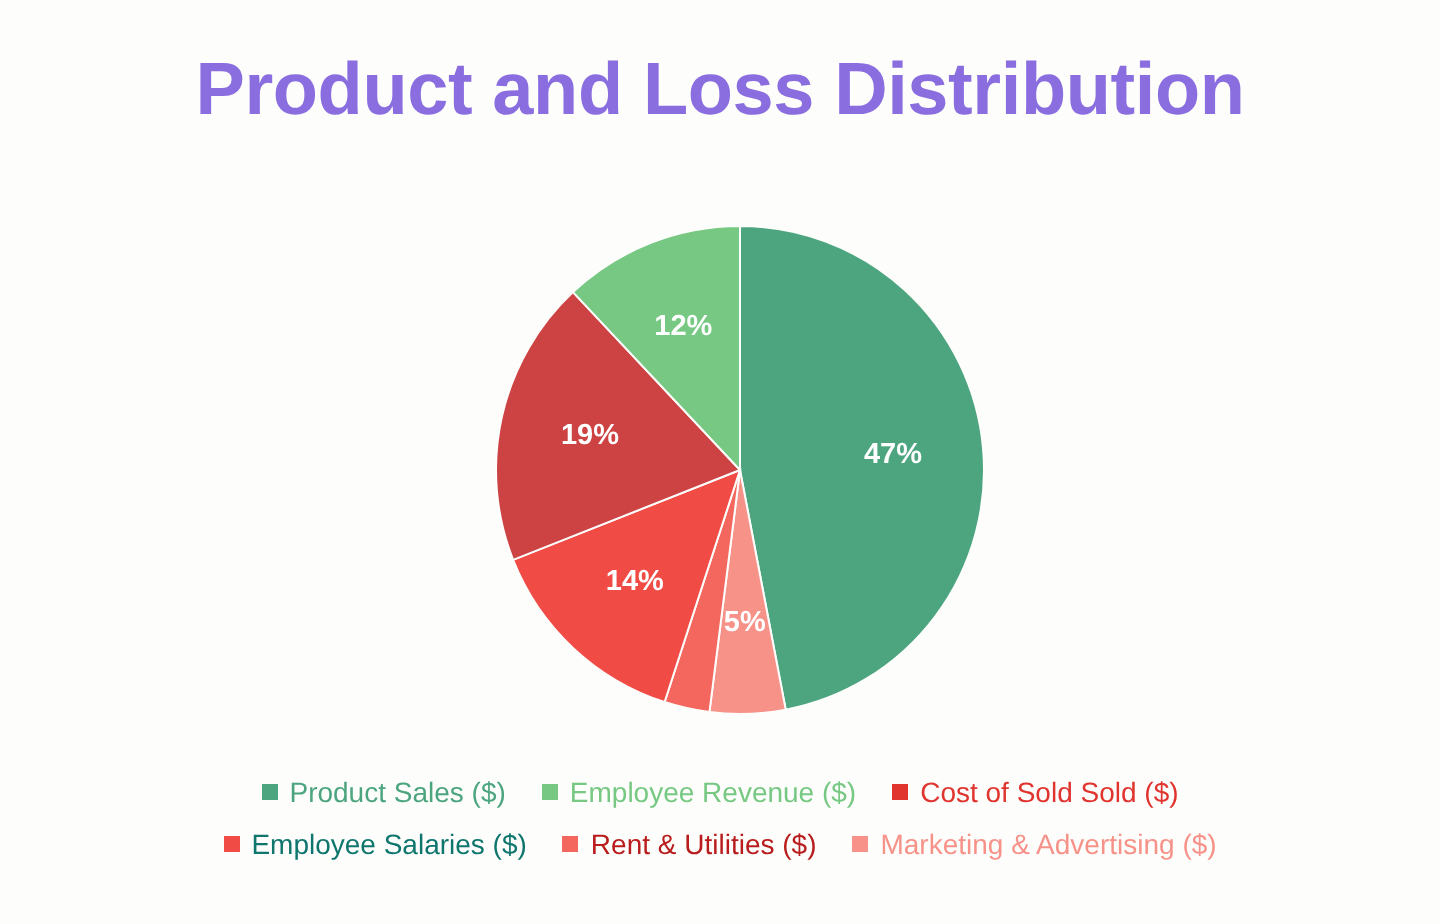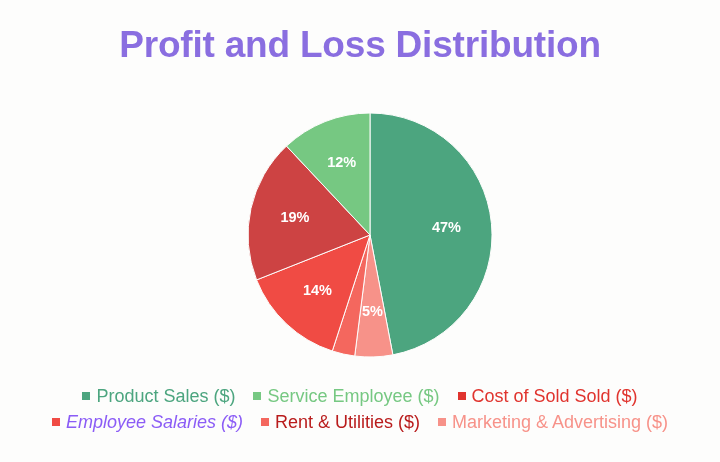--- a/index.html
+++ b/index.html
@@ -63,39 +63,39 @@
     display: flex;
     justify-content: center;
     align-items: center;
     gap: 18px;
     height: 26px;
   }
   .legend-item {
     display: flex;
     align-items: center;
     gap: 6px;
-    font-size: 18px;
+    font-size: 14px;
     white-space: nowrap;
   }
   .legend-swatch {
     width: 8px;
     height: 8px;
     flex: 0 0 8px;
     display: block;
   }
   .legend-text {
     line-height: 1;
   }
 </style>
 </head>
 <body>
 
 <div id="chart-card">
 
-  <div id="chart-title">Profit and Loss Distribution</div>
+  <div id="chart-title">Product and Loss Distribution</div>
 
   <div id="pie-wrap">
     <svg id="pie-svg" viewBox="0 0 250 250">
       <g id="pie-slices">
           <path d="M 125 125 L 125.00 3.00 A 122 122 0 0 1 147.86 244.84 Z" fill="#4CA57F" stroke="#fdfdfc" stroke-width="1"></path>
           <path d="M 125 125 L 147.86 244.84 A 122 122 0 0 1 109.71 246.04 Z" fill="#F79289" stroke="#fdfdfc" stroke-width="1"></path>
           <path d="M 125 125 L 109.71 246.04 A 122 122 0 0 1 87.30 241.03 Z" fill="#F4675E" stroke="#fdfdfc" stroke-width="1"></path>
           <path d="M 125 125 L 87.30 241.03 A 122 122 0 0 1 11.57 169.91 Z" fill="#F04B44" stroke="#fdfdfc" stroke-width="1"></path>
           <path d="M 125 125 L 11.57 169.91 A 122 122 0 0 1 41.49 36.07 Z" fill="#CD4343" stroke="#fdfdfc" stroke-width="1"></path>
           <path d="M 125 125 L 41.49 36.07 A 122 122 0 0 1 125.00 3.00 Z" fill="#76C882" stroke="#fdfdfc" stroke-width="1"></path>
@@ -111,31 +111,31 @@
   </div>
 
   <div id="legend">
     <div class="legend-row">
       <div class="legend-item">
         <span class="legend-swatch" style="background: rgb(76, 165, 127);"></span>
         <span class="legend-text" style="color: rgb(76, 165, 127);">Product Sales ($)</span>
       </div>
       <div class="legend-item">
         <span class="legend-swatch" style="background: rgb(118, 200, 130);"></span>
-        <span class="legend-text" style="color: rgb(118, 200, 130);">Service Employee ($)</span>
+        <span class="legend-text" style="color: rgb(118, 200, 130);">Employee Revenue ($)</span>
       </div>
       <div class="legend-item">
         <span class="legend-swatch" style="background: rgb(224, 52, 46);"></span>
         <span class="legend-text" style="color: rgb(224, 52, 46);">Cost of Sold Sold ($)</span>
       </div>
     </div>
     <div class="legend-row">
       <div class="legend-item">
         <span class="legend-swatch" style="background: rgb(240, 75, 68);"></span>
-        <span class="legend-text" style="color: #8b5cf6; font-style: italic;">Employee Salaries ($)</span>
+        <span class="legend-text" style="color: #0f766e;">Employee Salaries ($)</span>
       </div>
       <div class="legend-item">
         <span class="legend-swatch" style="background: rgb(244, 103, 94);"></span>
         <span class="legend-text" style="color: #b91c1c;">Rent &amp; Utilities ($)</span>
       </div>
       <div class="legend-item">
         <span class="legend-swatch" style="background: rgb(247, 146, 137);"></span>
         <span class="legend-text" style="color: rgb(247, 146, 137);">Marketing &amp; Advertising ($)</span>
       </div>
     </div>

